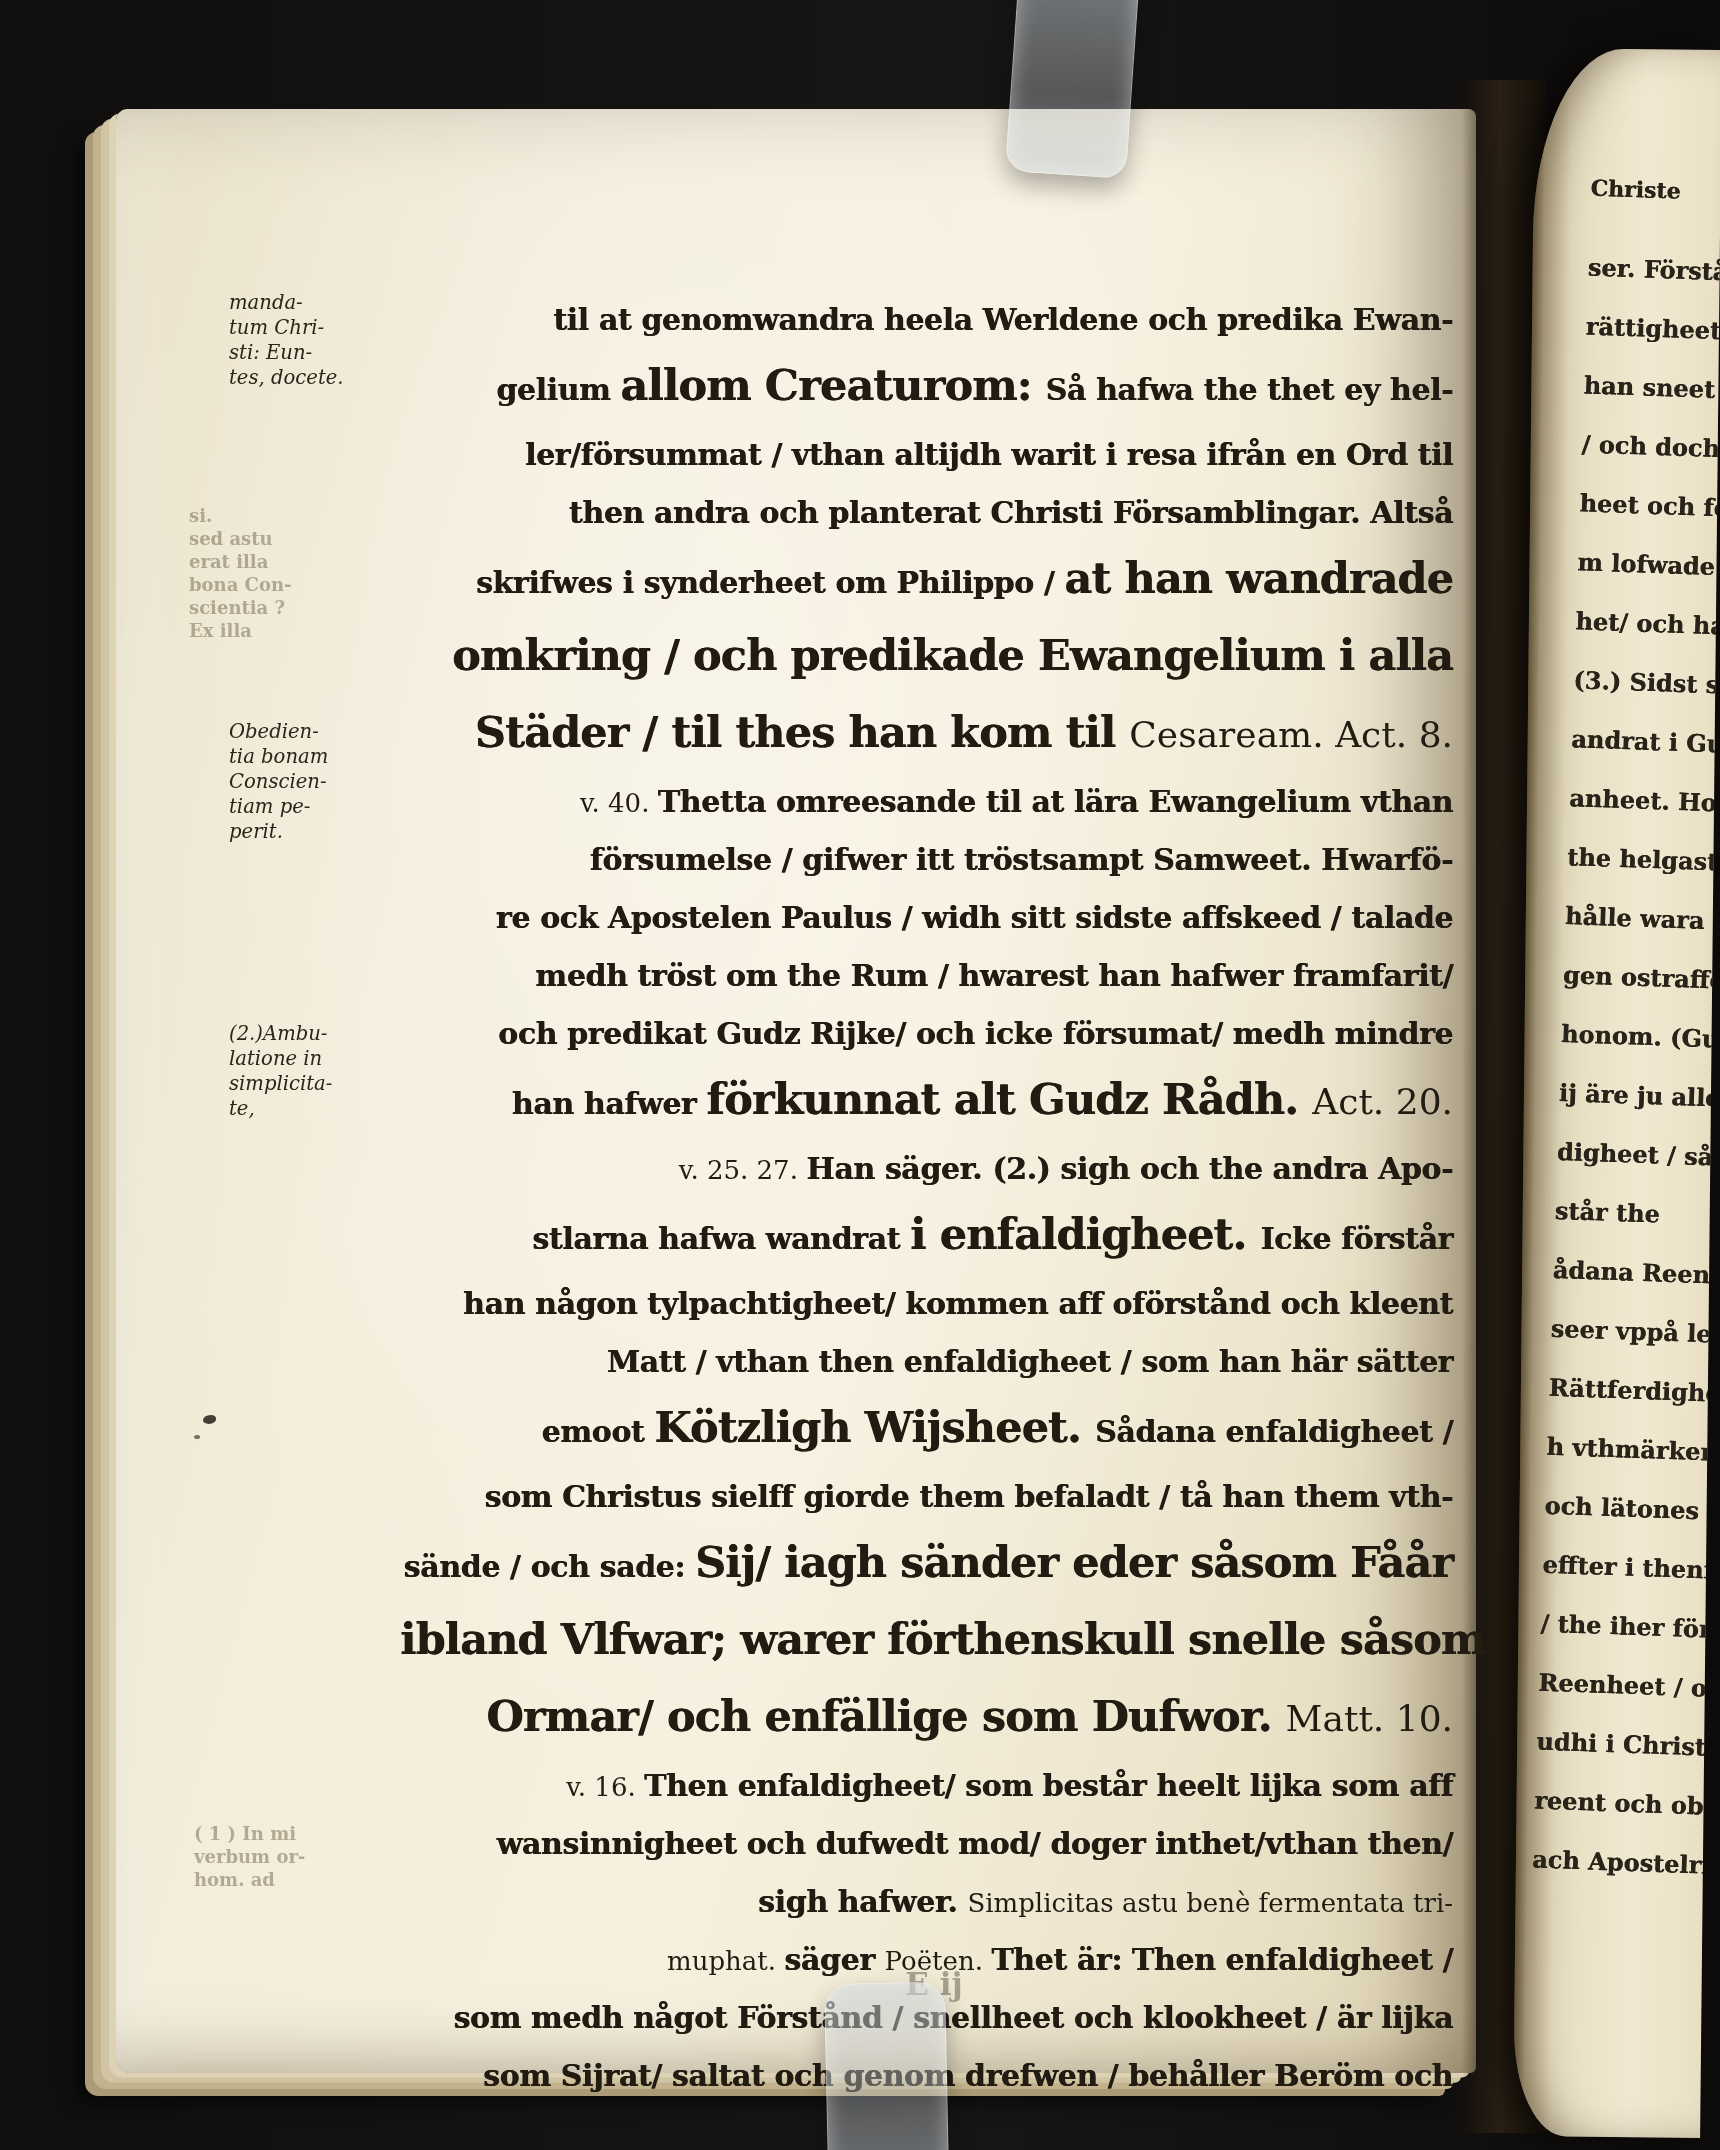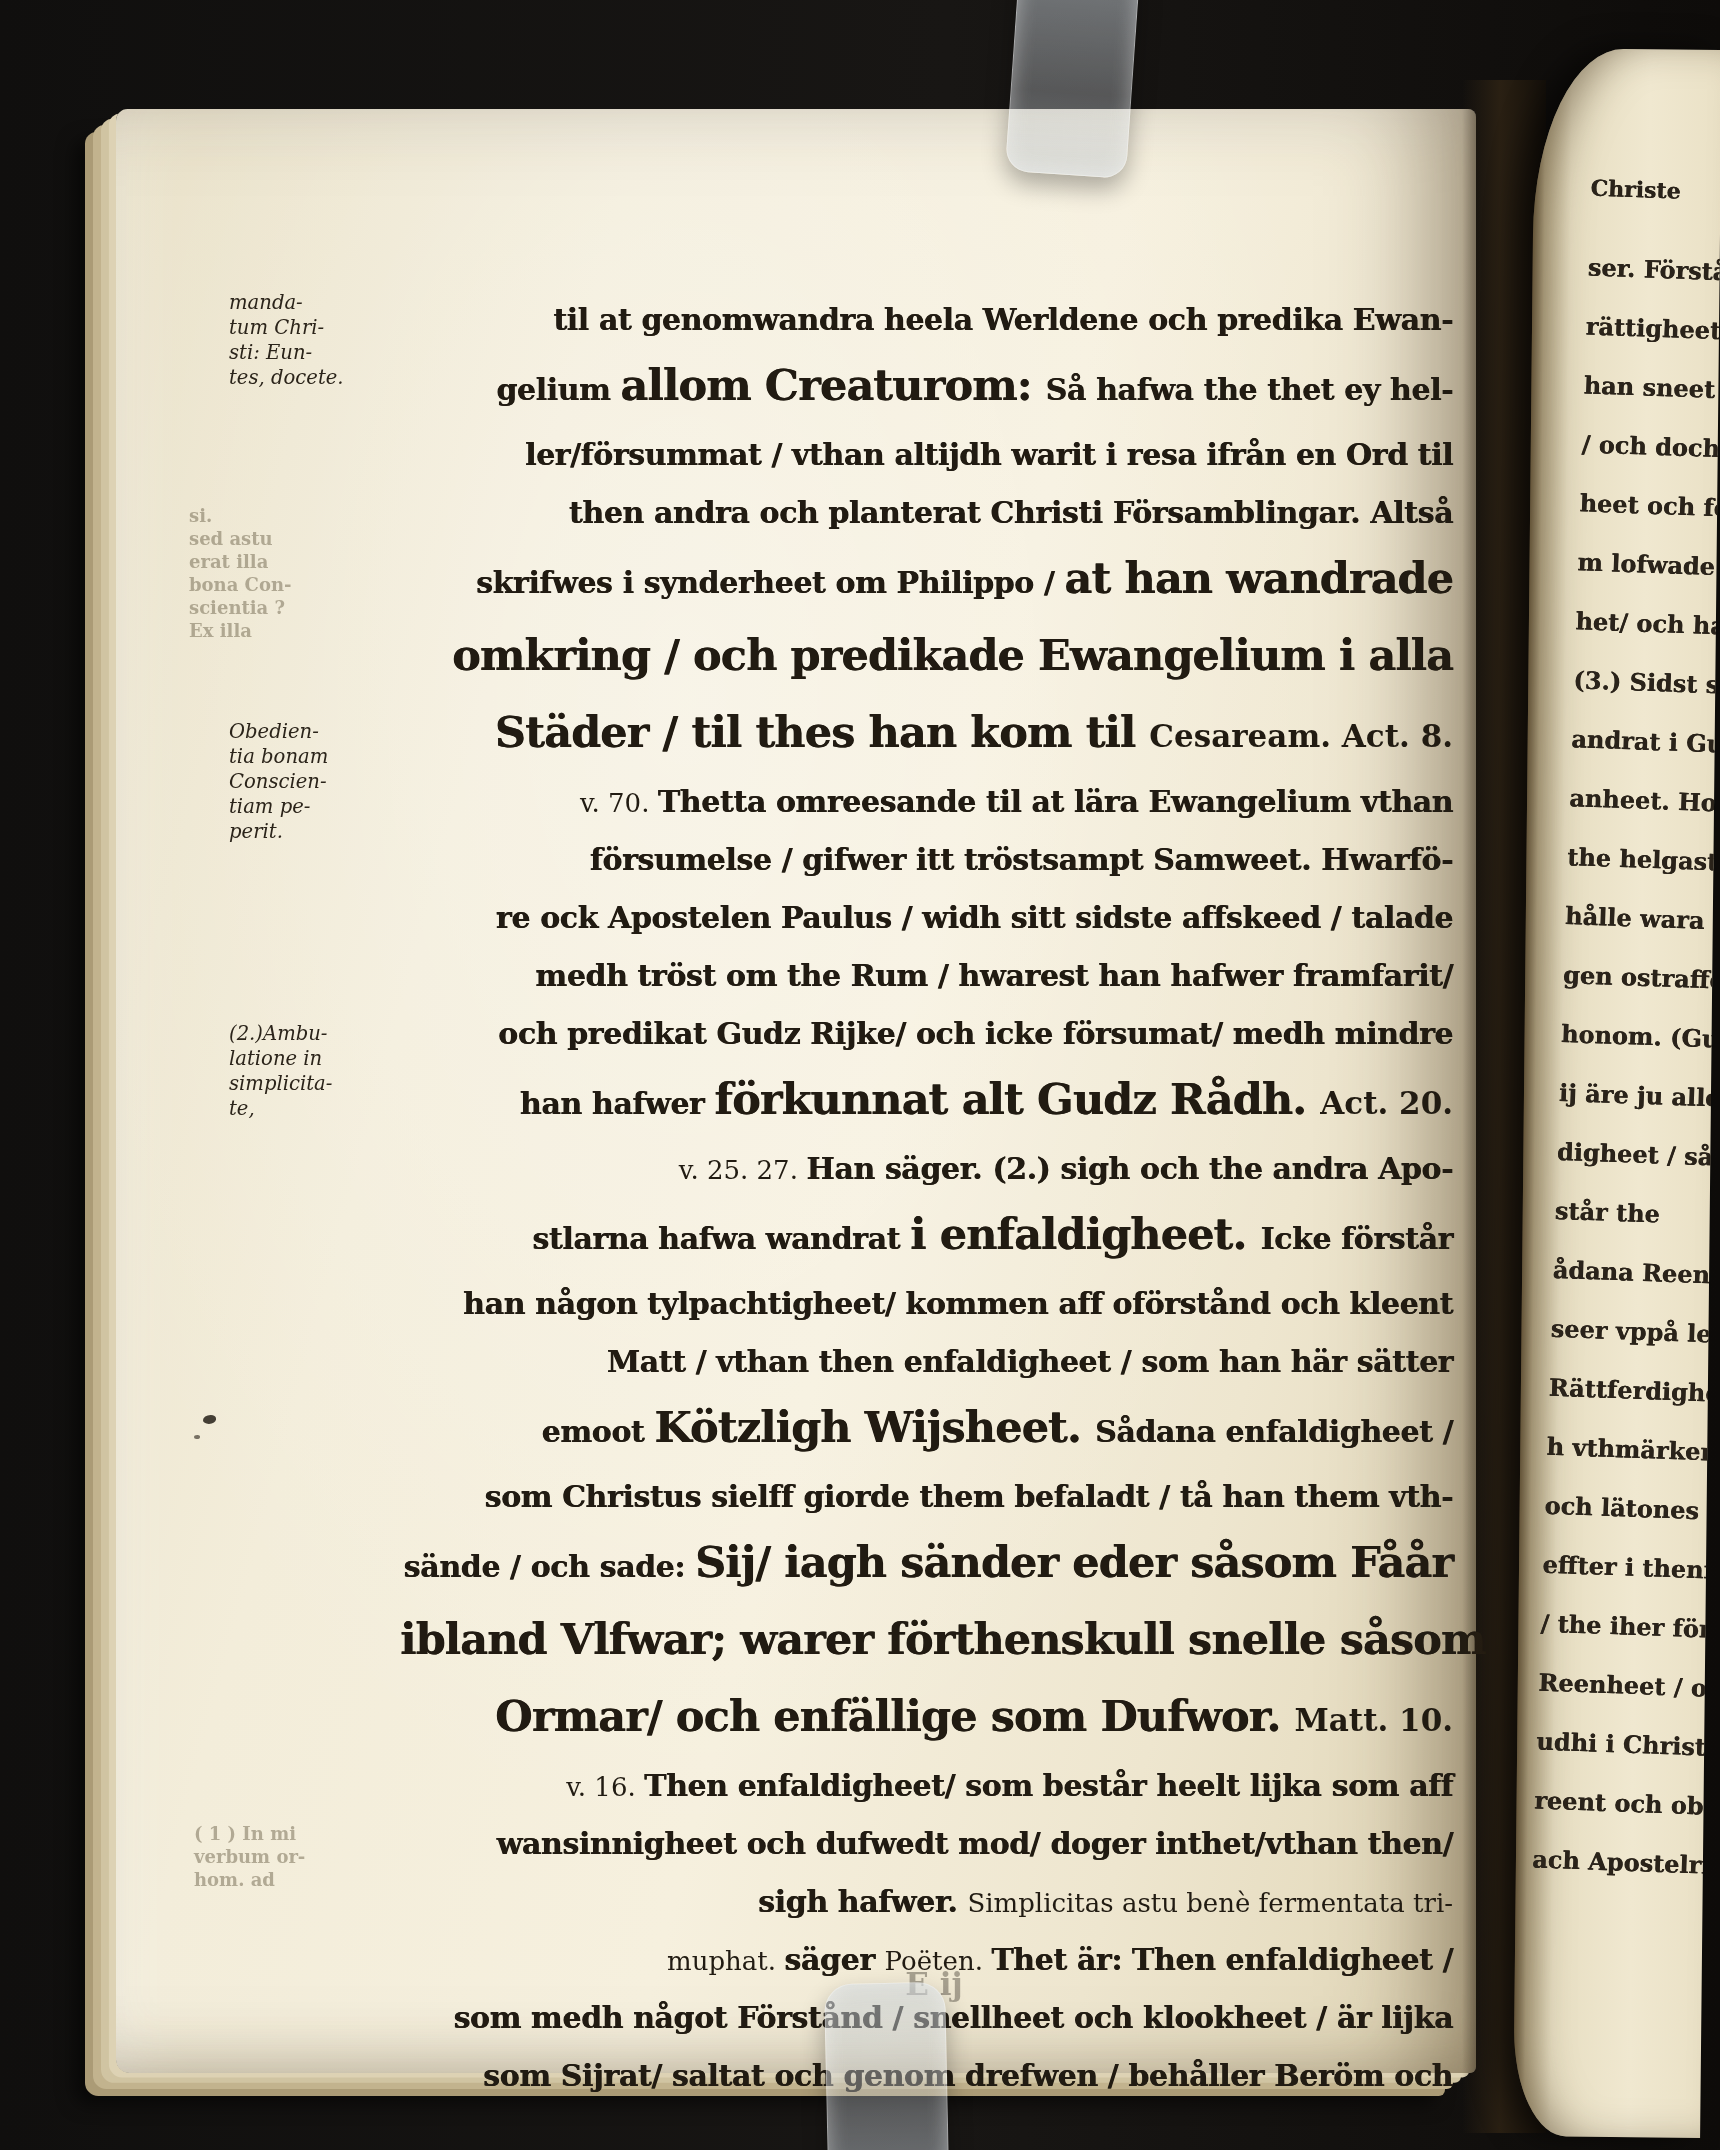--- a/index.html
+++ b/index.html
@@ -38,21 +38,21 @@
   }
   #margin-note-1{top:181px;}
   #margin-note-2{top:610px;}
   #margin-note-3{top:912px;}
   #body-text{position:absolute;left:284px;top:186px;width:1053px;}
   .line{line-height:50px;white-space:nowrap;text-shadow:0.5px 0 currentColor;text-align:right;}
   .line.lg{line-height:65px;}
   .t-n{font-size:30px;font-weight:bold;letter-spacing:-0.4px;}
   .t-l{font-size:43px;font-weight:bold;letter-spacing:-0.9px;}
   .t-r{font-size:26px;font-weight:normal;text-shadow:none;}
-  .t-rl{font-size:31px;font-weight:bold;text-shadow:none;}
+  .t-rl{font-size:36px;font-weight:normal;text-shadow:none;}
   .ghost{
     position:absolute;font-size:18px;line-height:23px;white-space:pre-line;
     color:rgba(112,101,78,0.5);filter:blur(0.4px);font-weight:bold;
   }
   #ghost-left{left:73px;top:395px;}
   #ghost-bottom{left:78px;top:1713px;}
   #signature-mark{
     position:absolute;left:729px;top:1857px;width:178px;text-align:center;
     font-size:31px;font-weight:bold;opacity:0.35;
   }
@@ -128,21 +128,21 @@
 hom. ad</div>
 
     <div id="body-text">
         <div class="line"><span class="t-n">til at genomwandra heela Werldene och predika Ewan-</span></div>
         <div class="line lg"><span class="t-n">gelium </span><span class="t-l">allom Creaturom: </span><span class="t-n">Så hafwa the thet ey hel-</span></div>
         <div class="line"><span class="t-n">ler/försummat / vthan altijdh warit i resa ifrån en Ord til</span></div>
         <div class="line"><span class="t-n">then andra och planterat Christi Församblingar.  Altså</span></div>
         <div class="line lg"><span class="t-n">skrifwes i synderheet om Philippo / </span><span class="t-l">at han wandrade</span></div>
         <div class="line lg"><span class="t-l">omkring / och predikade Ewangelium i alla</span></div>
         <div class="line lg"><span class="t-l">Städer / til thes han kom til </span><span class="t-rl">Cesaream.  </span><span class="t-rl">Act. 8.</span></div>
-        <div class="line"><span class="t-r">v. 70.  </span><span class="t-n">Thetta omreesande til at lära Ewangelium vthan</span></div>
+        <div class="line"><span class="t-r">v. 40.  </span><span class="t-n">Thetta omreesande til at lära Ewangelium vthan</span></div>
         <div class="line"><span class="t-n">försumelse / gifwer itt tröstsampt Samweet.  Hwarfö-</span></div>
         <div class="line"><span class="t-n">re ock Apostelen Paulus / widh sitt sidste affskeed / talade</span></div>
         <div class="line"><span class="t-n">medh tröst om the Rum / hwarest han hafwer framfarit/</span></div>
         <div class="line"><span class="t-n">och predikat Gudz Rijke/ och icke försumat/ medh mindre</span></div>
         <div class="line lg"><span class="t-n">han hafwer </span><span class="t-l">förkunnat alt Gudz Rådh. </span><span class="t-rl">Act. 20.</span></div>
         <div class="line"><span class="t-r">v. 25. 27.  </span><span class="t-n">Han säger. (2.) sigh och the andra Apo-</span></div>
         <div class="line lg"><span class="t-n">stlarna hafwa wandrat </span><span class="t-l">i enfaldigheet. </span><span class="t-n">Icke förstår</span></div>
         <div class="line"><span class="t-n">han någon tylpachtigheet/ kommen aff oförstånd och kleent</span></div>
         <div class="line"><span class="t-n">Matt / vthan then enfaldigheet / som han här sätter</span></div>
         <div class="line lg"><span class="t-n">emoot </span><span class="t-l">Kötzligh Wijsheet. </span><span class="t-n">Sådana enfaldigheet /</span></div>

